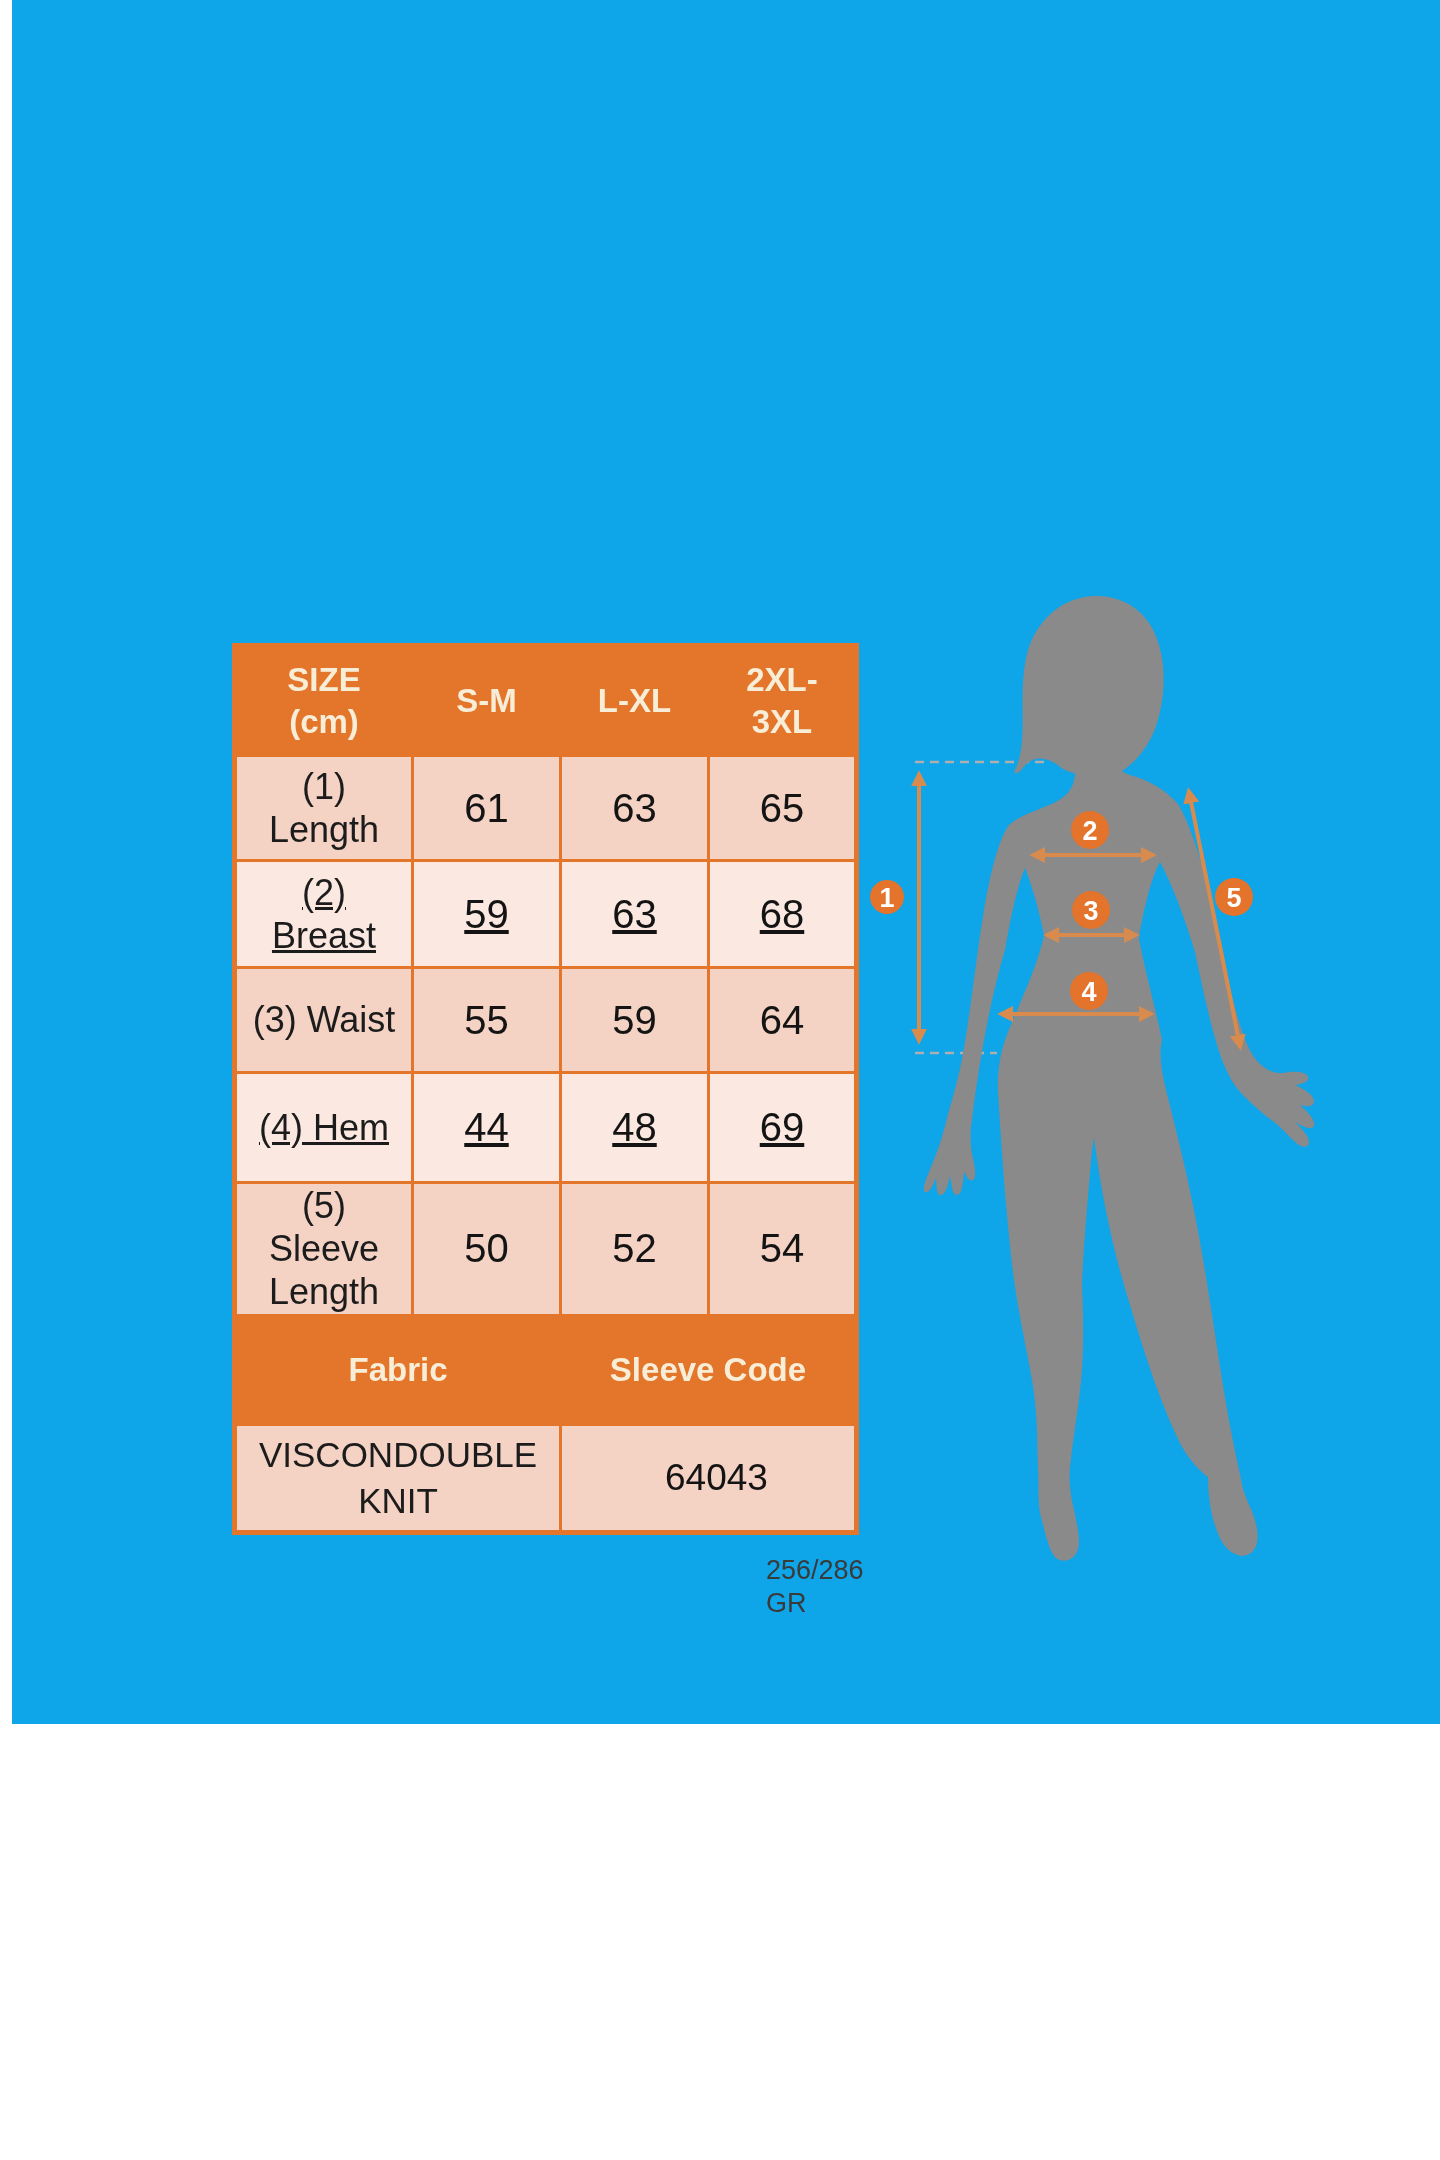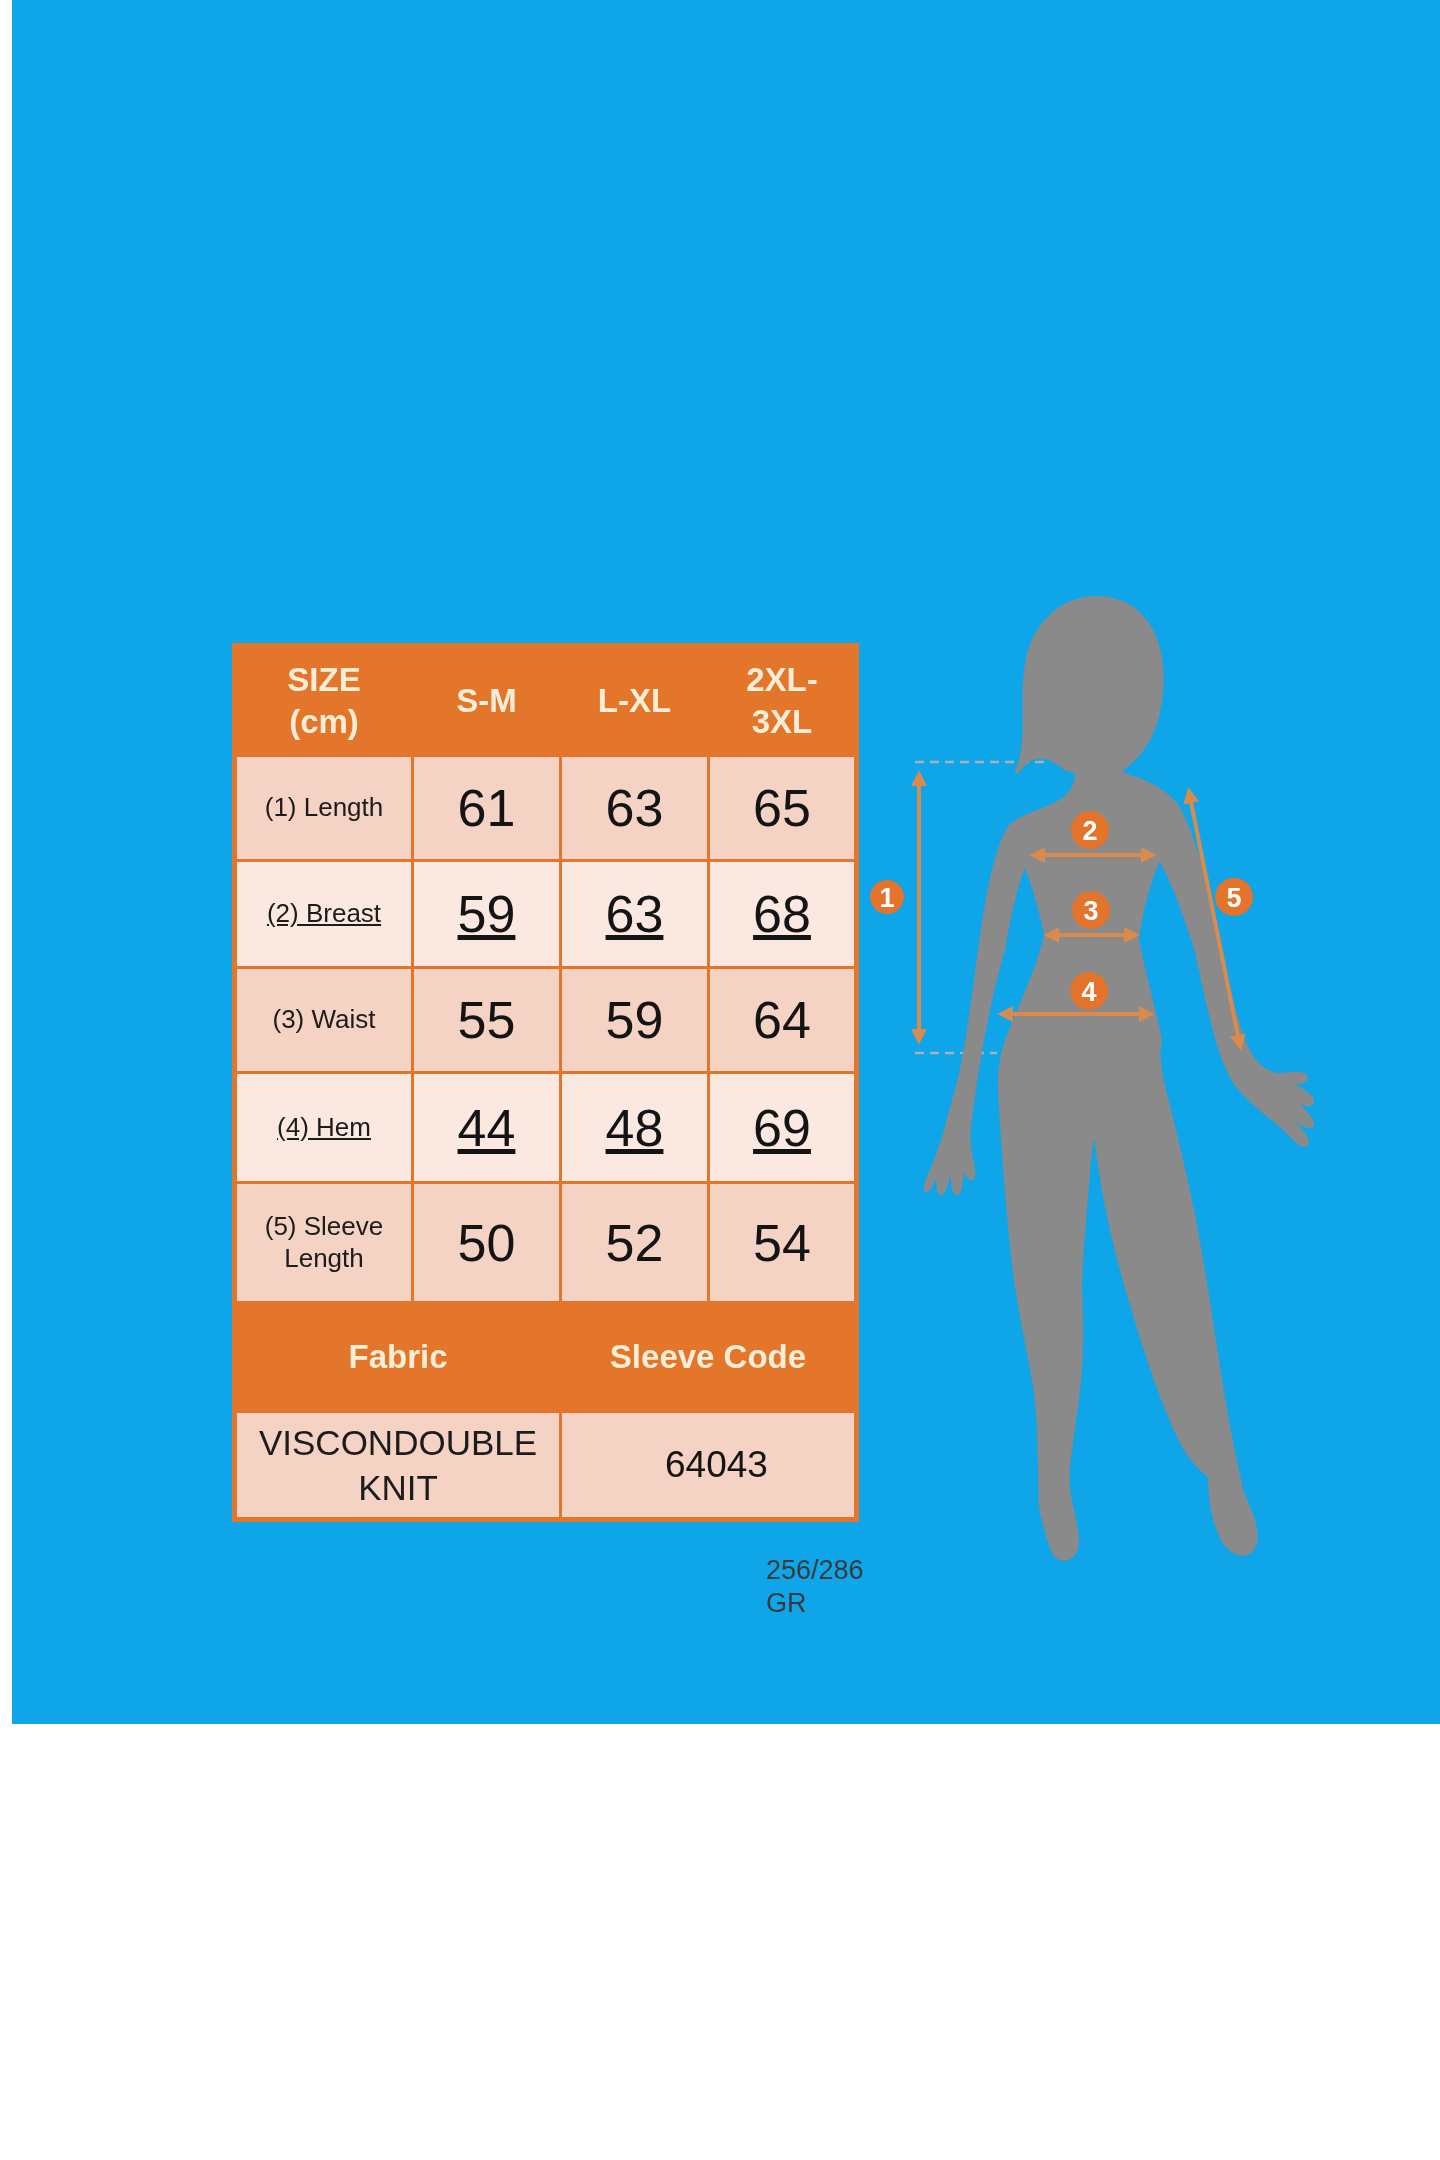--- a/index.html
+++ b/index.html
@@ -39,27 +39,27 @@
   }
   .size-chart .hdr{
     background:var(--orange);
     color:var(--cream);
     font-weight:700;
     font-size:33px;
     line-height:1.26;
     white-space:pre-line;
   }
   .size-chart .lbl{
-    font-size:26px;
+    font-size:36px;
     line-height:1.2;
     color:var(--ink);
     padding:0 8px;
   }
   .size-chart .val{
-    font-size:52px;
+    font-size:40px;
     color:#141414;
   }
   .size-chart tr.dark td{background:var(--row-dark);}
   .size-chart tr.light td{background:var(--row-light);text-decoration:underline;}
   .size-chart .fabric-val{font-size:35px;line-height:1.3;color:var(--ink);}
   .size-chart .model-val{font-size:37px;color:#141414;padding-left:17px;}
 
   
   .weight-note{
     position:absolute;left:754px;top:1538px;

